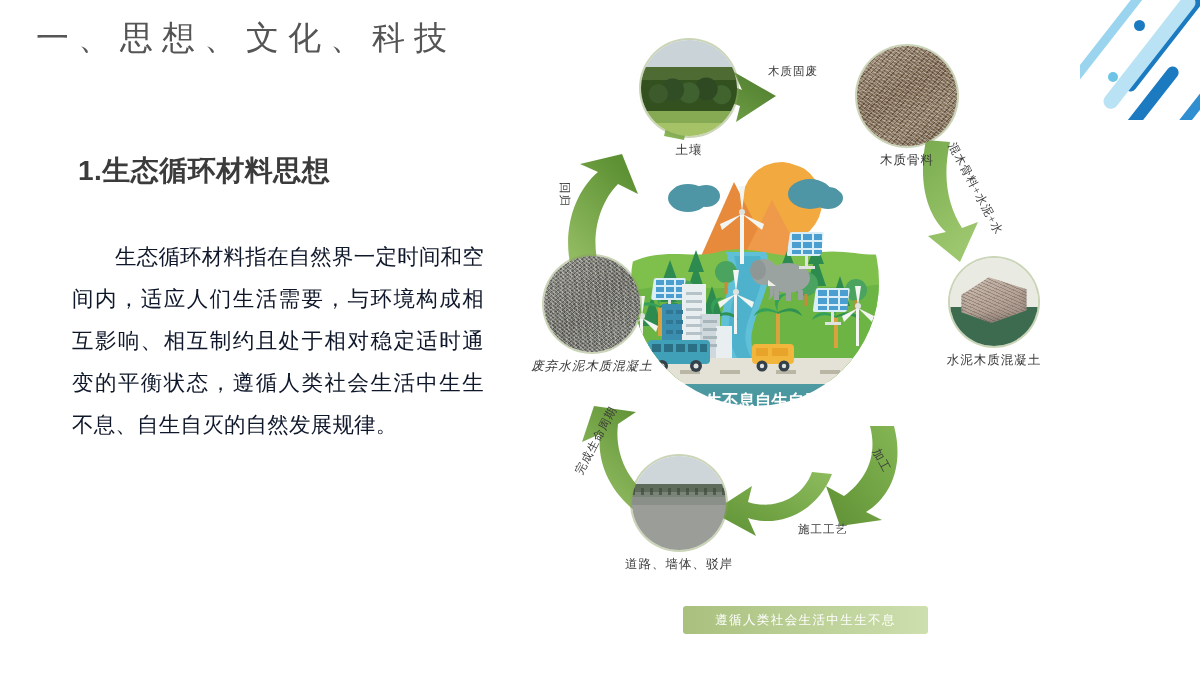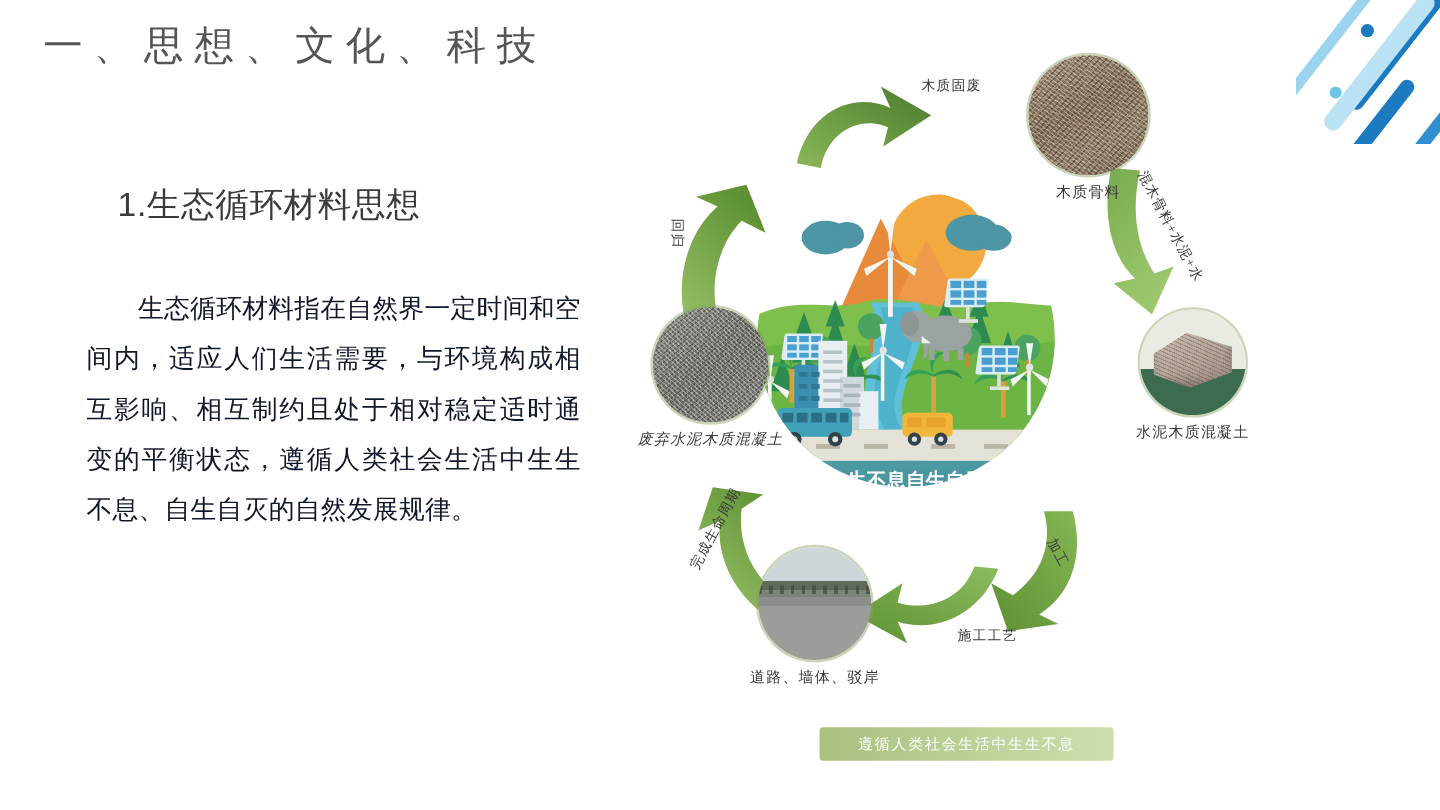--- a/index.html
+++ b/index.html
@@ -16,23 +16,22 @@
   #corner-deco .bar{ position:absolute; border-radius:20px; transform-origin:center; }
 
   
   #page-title{
     position:absolute; left:36px; top:16px;
     font-size:33px; letter-spacing:9px; color:#555555; font-weight:400;
     white-space:nowrap;
   }
   #section-heading{
     position:absolute; left:78px; top:152px;
-    font-size:28px; color:#3b3b3b; letter-spacing:.5px; font-weight:400;
+    font-size:28px; color:#3b3b3b; letter-spacing:.5px; font-weight:700;
     white-space:nowrap;
-    margin-left:20px;
   }
   #body-paragraph{
     position:absolute; left:72px; top:236px; width:412px;
     font-size:21.5px; line-height:42px; color:#0f172a;
     text-indent:43px; text-align:justify; letter-spacing:.2px;
   }
 
   
   #diagram{ position:absolute; left:520px; top:18px; width:470px; height:620px; }
 
@@ -477,20 +476,26 @@
             <circle cx="32" cy="24" r="2.2" fill="#dfe3e0"></circle>
         </g>
 
         <rect x="-10" y="228" width="270" height="60" fill="url(#tealG)"></rect>
       </g>
       <text x="125" y="250" text-anchor="middle" font-family="DejaVu Sans, sans-serif" font-size="16.5" font-weight="bold" fill="#ffffff">生生不息自生自灭</text>
       <text x="125" y="270" text-anchor="middle" font-family="DejaVu Sans, sans-serif" font-size="16.5" font-weight="bold" fill="#ffffff">水泥木质混凝土</text>
     </svg>
   </div>
 
+  <div class="node" style="left:121px;top:22px;width:96px;">
+    <div class="disc" style="width:96px;height:96px;">
+        <div class="ph-forest"></div>
+      </div>
+    <div class="cap" style="top:102px;">土壤</div>
+  </div>
 
   <div class="node" style="left:337px;top:28px;width:100px;">
     <div class="disc" style="width:100px;height:100px;">
         <div class="ph-chips"></div>
       </div>
     <div class="cap" style="top:106px;">木质骨料</div>
   </div>
 
   <div class="node" style="left:430px;top:240px;width:88px;">
     <div class="disc" style="width:88px;height:88px;">

